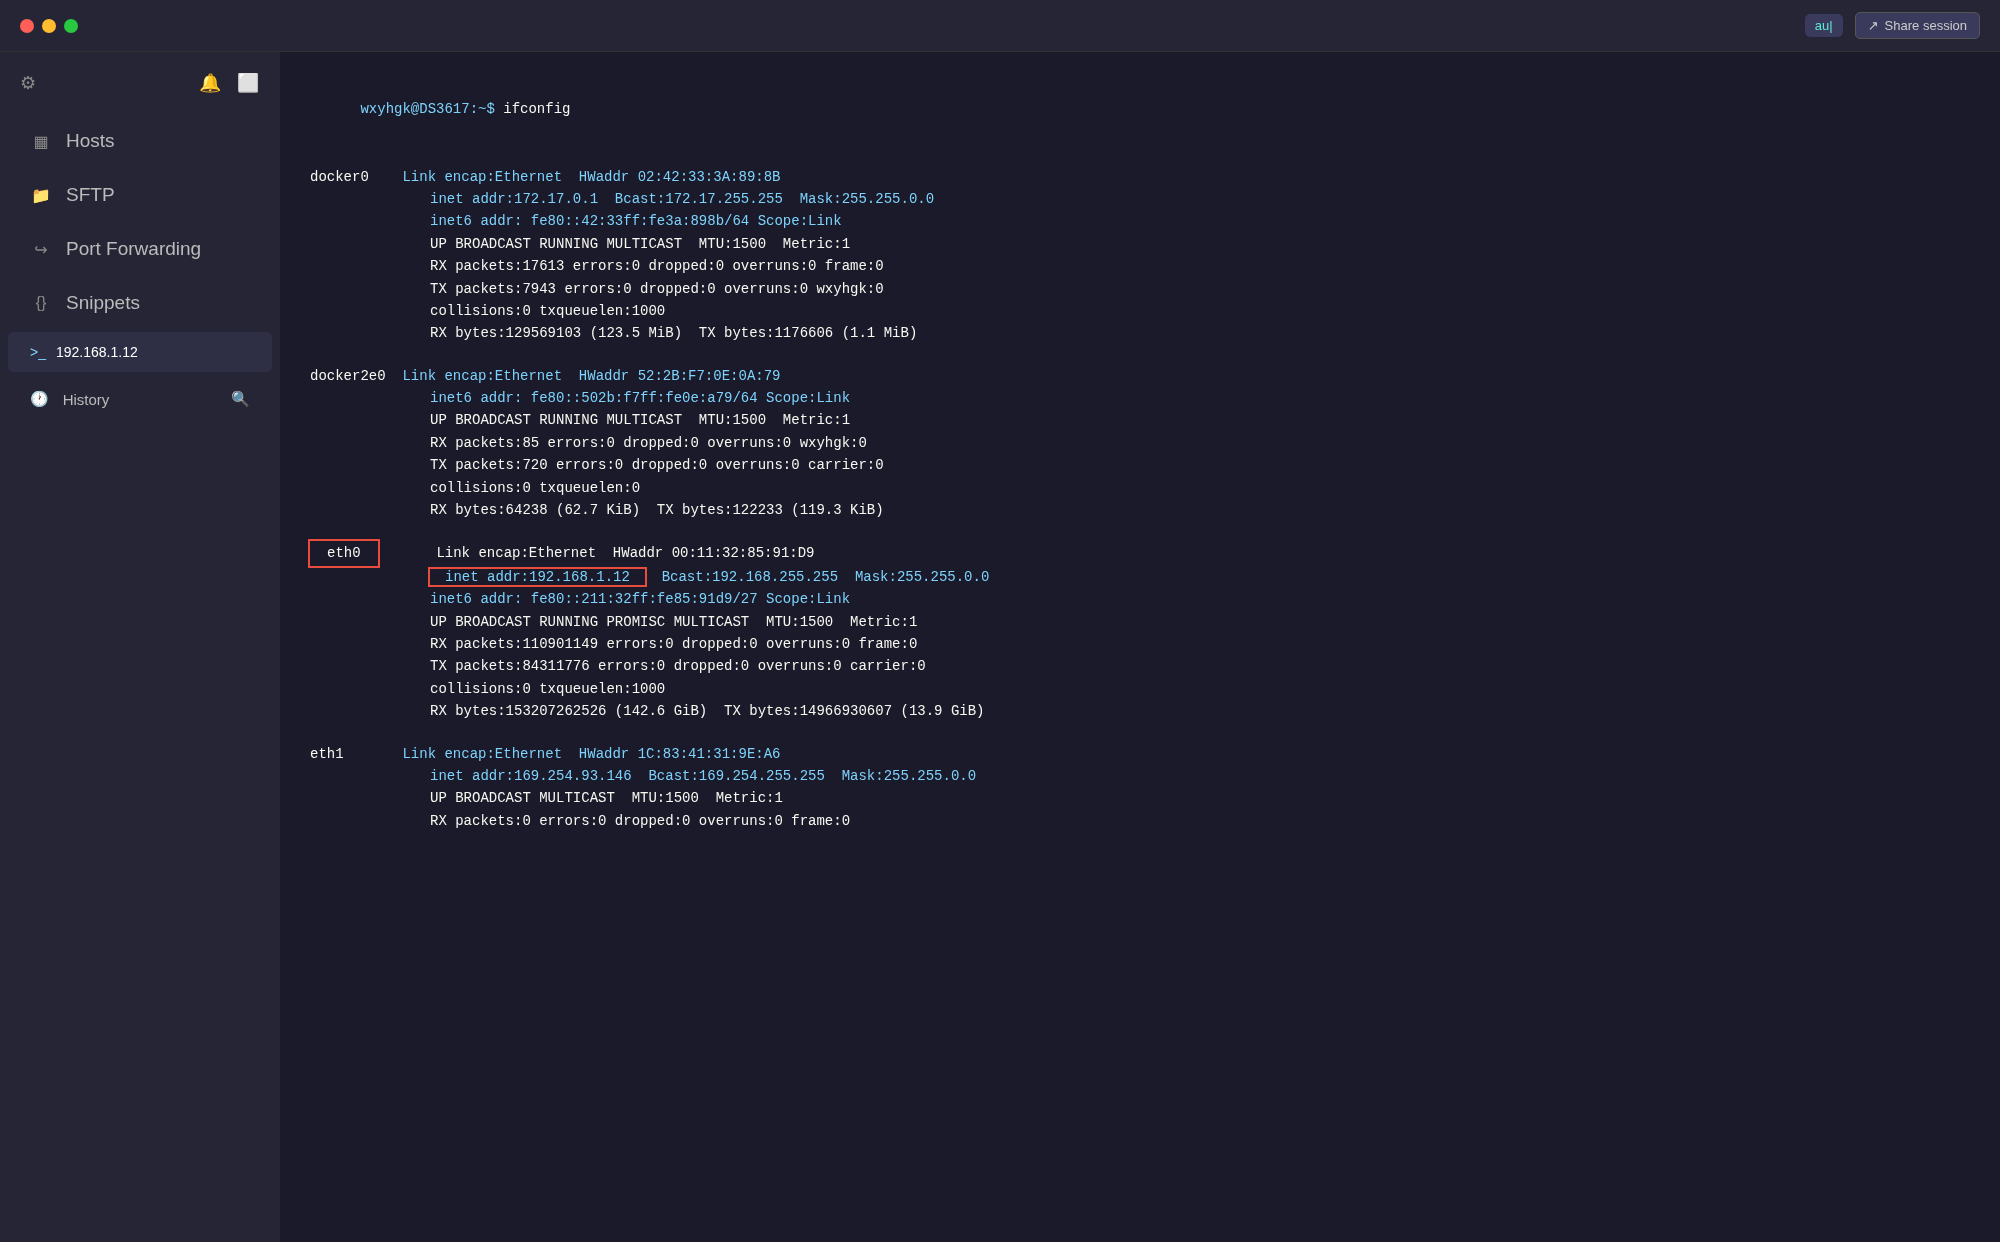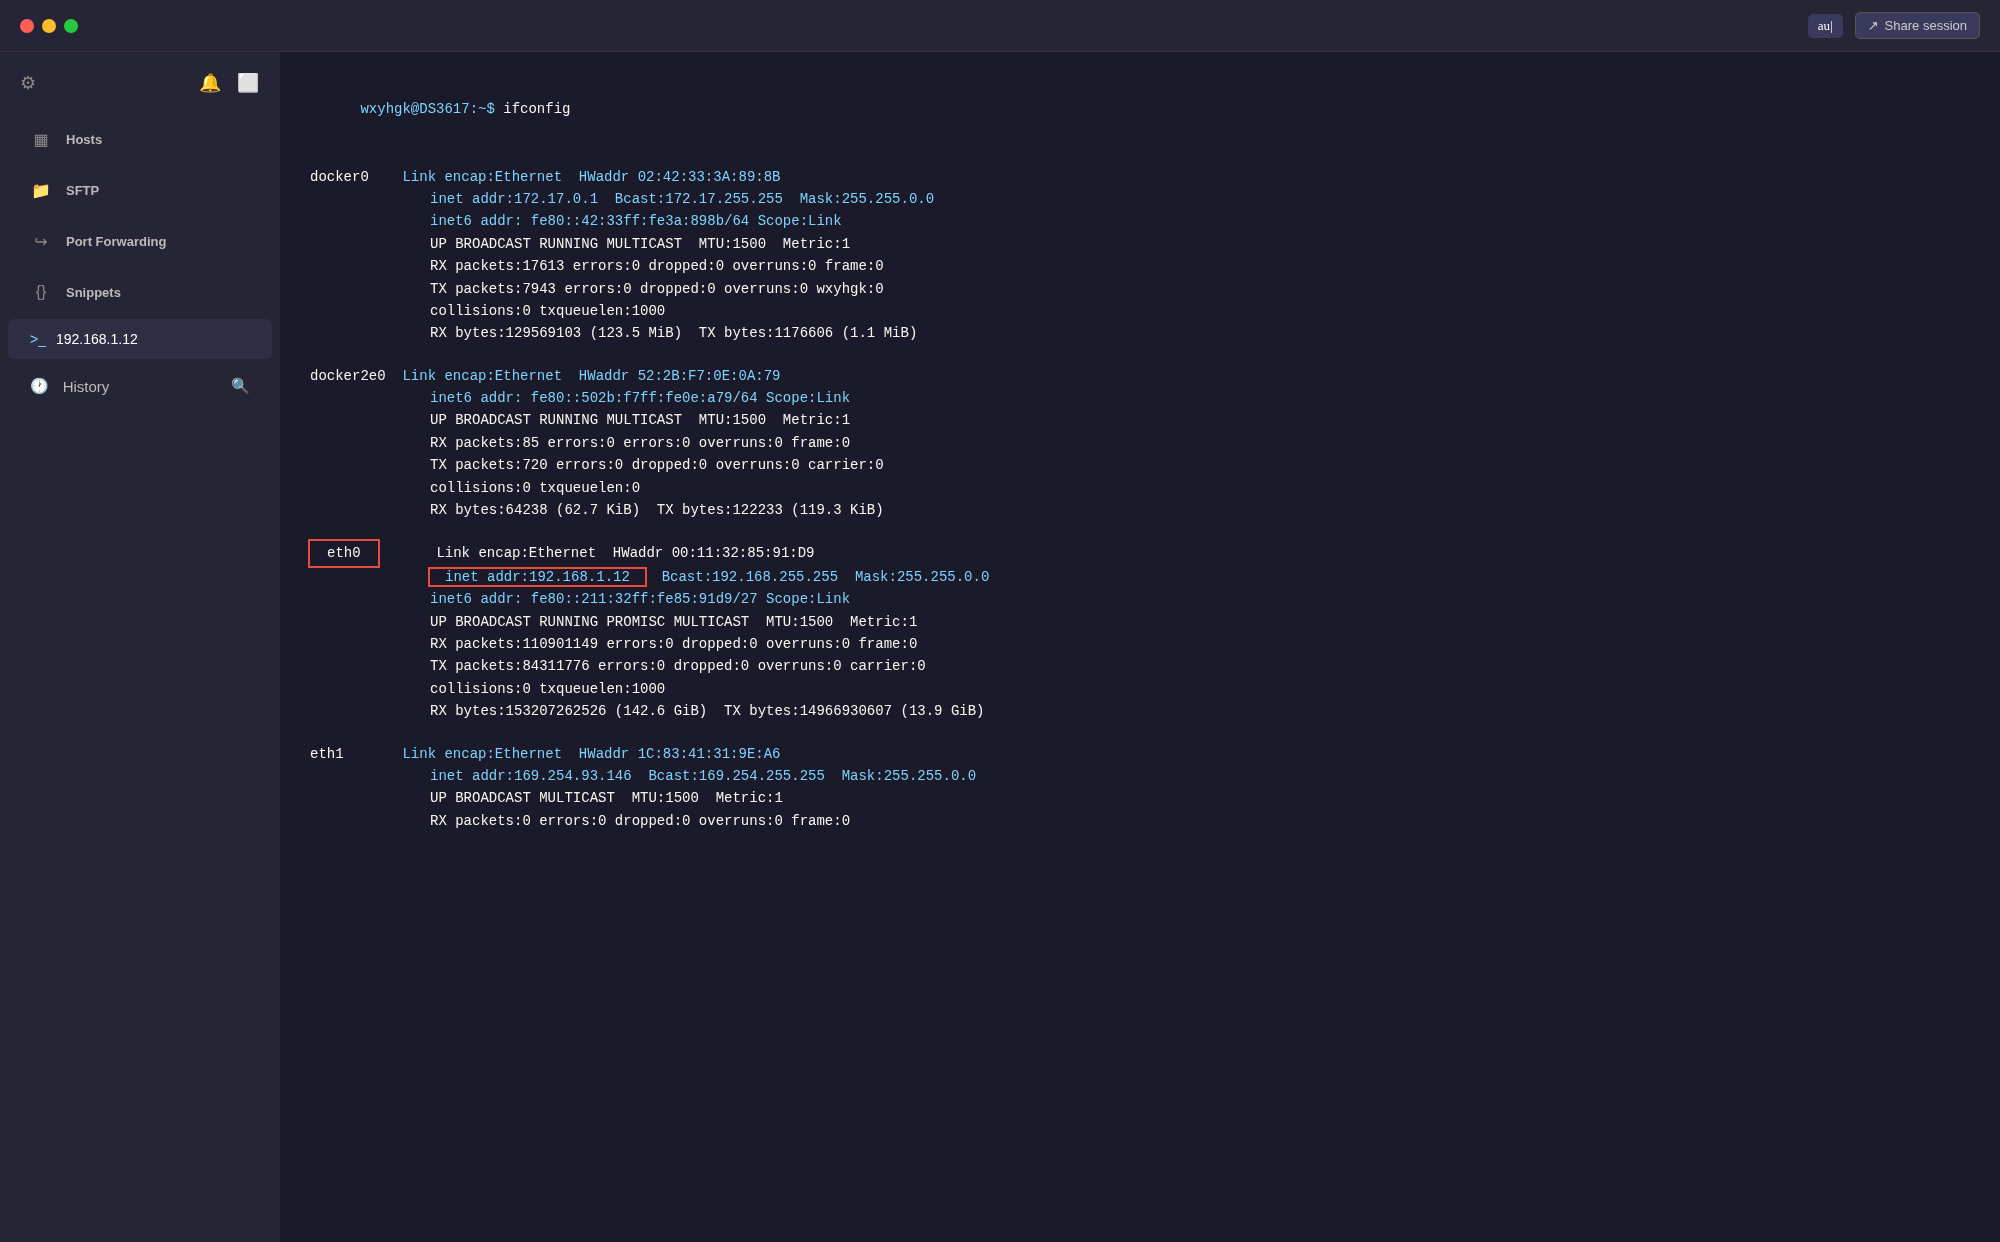--- a/index.html
+++ b/index.html
@@ -44,28 +44,27 @@
     .traffic-light.maximize { background: #28c840; }
 
     .titlebar-right {
       display: flex;
       align-items: center;
       gap: 12px;
     }
 
     .user-badge {
       background: #3a3a5c;
-      color: #ffffff;
+      color: #5eead4;
       font-size: 13px;
       padding: 4px 10px;
       border-radius: 5px;
       display: flex;
       align-items: flex-start;
       gap: 6px;
-      font-family: Liberation Serif, serif;
     }
 
     .share-session-btn {
       background: #3a3a5c;
       color: #ccc;
       font-size: 13px;
       padding: 5px 12px;
       border-radius: 5px;
       border: 1px solid #555;
       cursor: pointer;
@@ -122,22 +121,22 @@
     }
 
     .sidebar-nav-item .item-icon {
       color: #888;
       font-size: 16px;
       width: 22px;
       text-align: center;
     }
 
     .sidebar-nav-item .item-label {
-      font-size: 13px;
-      font-weight: 700;
+      font-size: 19px;
+      font-weight: 400;
     }
 
     .sidebar-connected-item {
       display: flex;
       align-items: center;
       gap: 10px;
       padding: 12px 22px;
       color: #fff;
       font-size: 14px;
       background: #2e2e45;
@@ -279,21 +278,21 @@
       <div class="term-row"><span style="display:inline-block;width:120px"></span><span class="white">TX packets:7943 errors:0 dropped:0 overruns:0 wxyhgk:0</span></div>
       <div class="term-row"><span style="display:inline-block;width:120px"></span><span class="white">collisions:0 txqueuelen:1000</span></div>
       <div class="term-row"><span style="display:inline-block;width:120px"></span><span class="white">RX bytes:129569103 (123.5 MiB)  TX bytes:1176606 (1.1 MiB)</span></div>
     </div>
 
     
     <div class="iface-block">
       <div class="term-row"><span class="white">docker2e0  </span><span class="green">Link encap:Ethernet  HWaddr 52:2B:F7:0E:0A:79</span></div>
       <div class="term-row"><span style="display:inline-block;width:120px"></span><span class="green">inet6 addr: fe80::502b:f7ff:fe0e:a79/64 Scope:Link</span></div>
       <div class="term-row"><span style="display:inline-block;width:120px"></span><span class="white">UP BROADCAST RUNNING MULTICAST  MTU:1500  Metric:1</span></div>
-      <div class="term-row"><span style="display:inline-block;width:120px"></span><span class="white">RX packets:85 errors:0 errors:0 overruns:0 frame:0</span></div>
+      <div class="term-row"><span style="display:inline-block;width:120px"></span><span class="white">RX packets:85 errors:0 dropped:0 overruns:0 wxyhgk:0</span></div>
       <div class="term-row"><span style="display:inline-block;width:120px"></span><span class="white">TX packets:720 errors:0 dropped:0 overruns:0 carrier:0</span></div>
       <div class="term-row"><span style="display:inline-block;width:120px"></span><span class="white">collisions:0 txqueuelen:0</span></div>
       <div class="term-row"><span style="display:inline-block;width:120px"></span><span class="white">RX bytes:64238 (62.7 KiB)  TX bytes:122233 (119.3 KiB)</span></div>
     </div>
 
     
     <div class="iface-block">
       <div class="term-row"><span class="white" style="outline: 2px solid #e74c3c; padding: 1px 17px; display:inline-block;">eth0</span><span class="white">       Link encap:Ethernet  HWaddr 00:11:32:85:91:D9</span></div>
       <div class="term-row"><span style="display:inline-block;width:120px"></span><span class="green"><span style="outline: 2px solid #e74c3c; padding: 0 15px;">inet addr:192.168.1.12</span>  Bcast:192.168.255.255  Mask:255.255.0.0</span></div>
       <div class="term-row"><span style="display:inline-block;width:120px"></span><span class="green">inet6 addr: fe80::211:32ff:fe85:91d9/27 Scope:Link</span></div>

